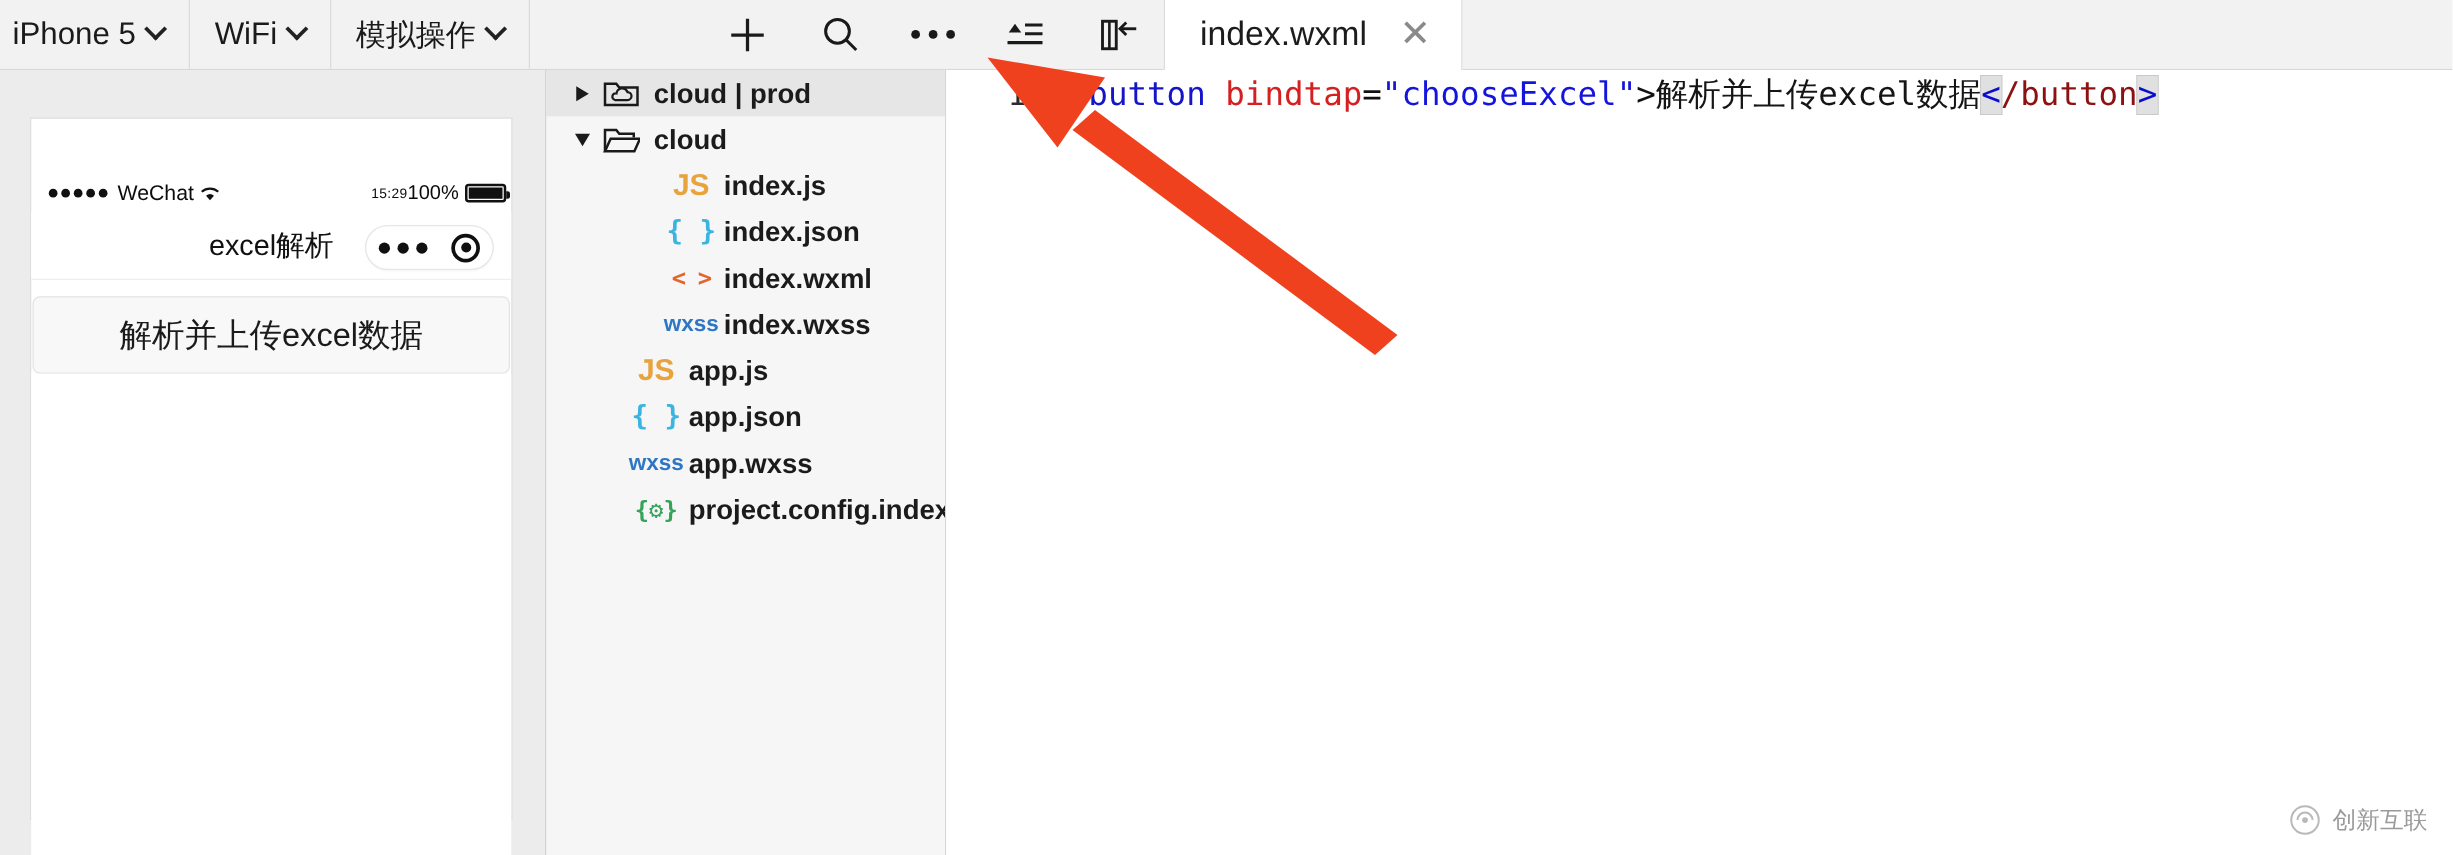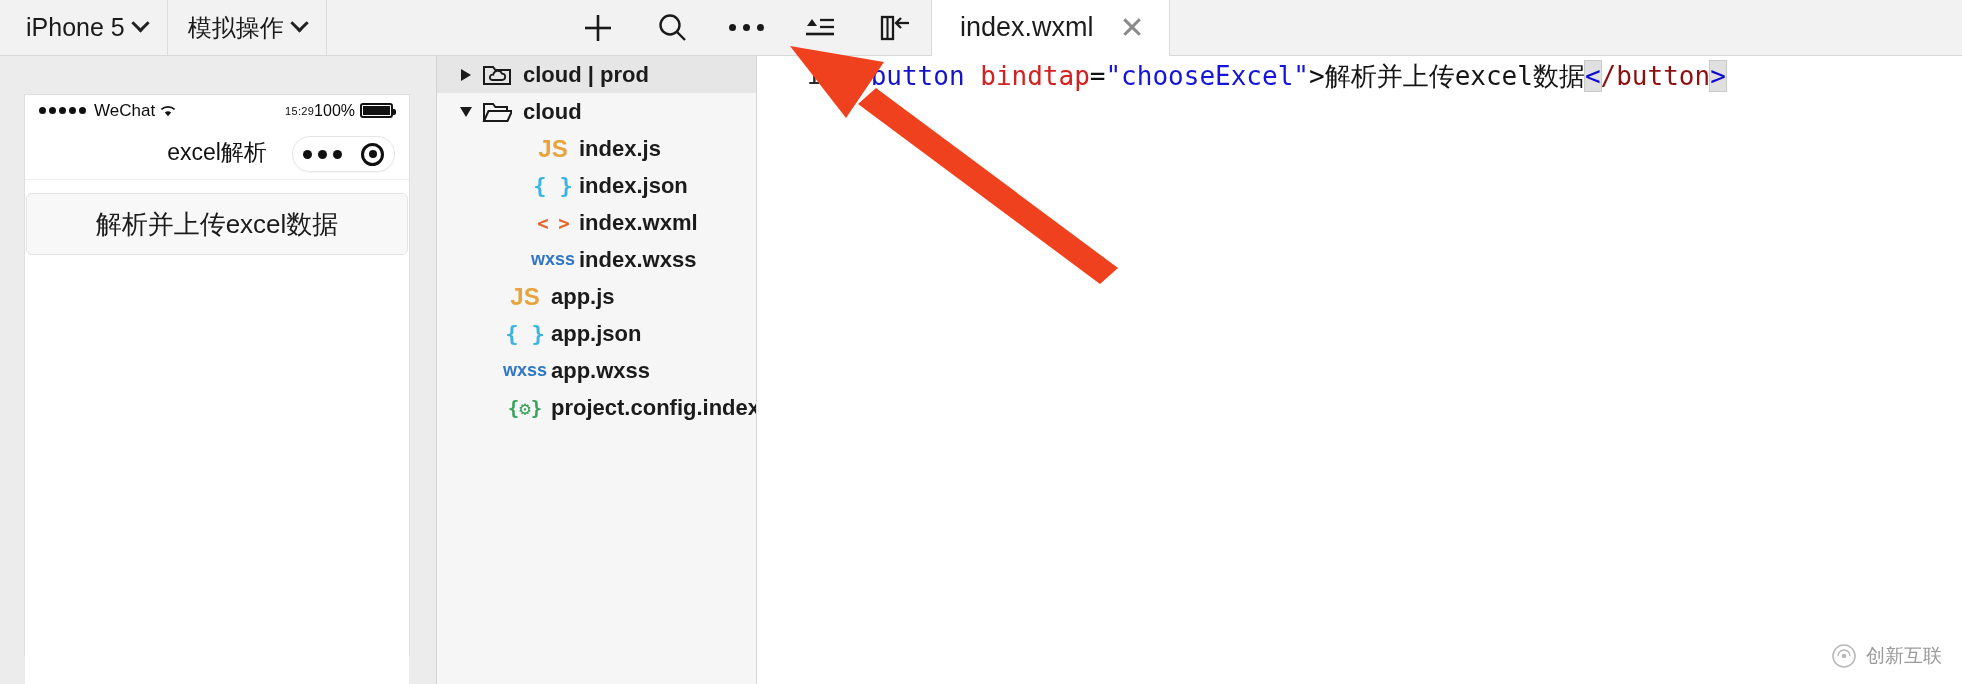--- a/index.html
+++ b/index.html
@@ -37,21 +37,21 @@
     align-items: center;
     justify-content: center;
     gap: 9px;
     padding: 0 20px;
     border-right: 1px solid #dcdcdc;
     font-size: 25px;
     color: #1a1a1a;
     cursor: default;
     white-space: nowrap;
   }
-  .tb-item.first { padding-left: 26px; }
+  .tb-item.first { padding-left: 10px; }
   .tb-cjk { font-size: 24px; }
   .chev {
     display: inline-block;
     width: 13px; height: 13px;
     border-right: 3px solid #222;
     border-bottom: 3px solid #222;
     transform: rotate(45deg) translate(-3px, -3px);
   }
   .tb-spacer { flex: 1 1 auto; }
 
@@ -116,23 +116,24 @@
   .phone {
     position: absolute;
     left: 25px; top: 39px;
     width: 384px; height: 560px;
     background: #ffffff;
     box-shadow: 0 0 0 1px rgba(0,0,0,0.06);
   }
   .status-bar {
     height: 31px;
     display: flex; align-items: center;
-    padding: 0 16px 0 14px;
+    padding: 0 4px 0 14px;
     font-size: 17px;
     color: #0b0b0b;
+    margin-top: 44px;
   }
   .sb-left { display: flex; align-items: center; gap: 4px; }
   .sig { display: flex; gap: 3px; align-items: center; }
   .sig i { width: 7px; height: 7px; border-radius: 50%; background: #111; display:block; }
   .sb-carrier { margin-left: 4px; font-size: 17px; }
   .sb-center { flex: 1 1 auto; text-align: right; font-size: 11px; letter-spacing: .3px; }
   .sb-right { display: flex; align-items: center; gap: 5px; font-size: 16px; }
   .batt {
     width: 33px; height: 15px;
     border: 2px solid #111; border-radius: 3px;
@@ -289,20 +290,24 @@
 </head>
 <body>
 
 <div id="app">
 
   <div class="topbar">
 
     <div class="sim-toolbar">
       <div class="tb-item first">
         <span>iPhone 5</span>
+        <span class="chev"></span>
+      </div>
+      <div class="tb-item">
+        <span>WiFi</span>
         <span class="chev"></span>
       </div>
       <div class="tb-item">
         <span class="tb-cjk">模拟操作</span>
         <span class="chev"></span>
       </div>
       <div class="tb-spacer"></div>
     </div>
 
     <div class="editor-toolbar">

